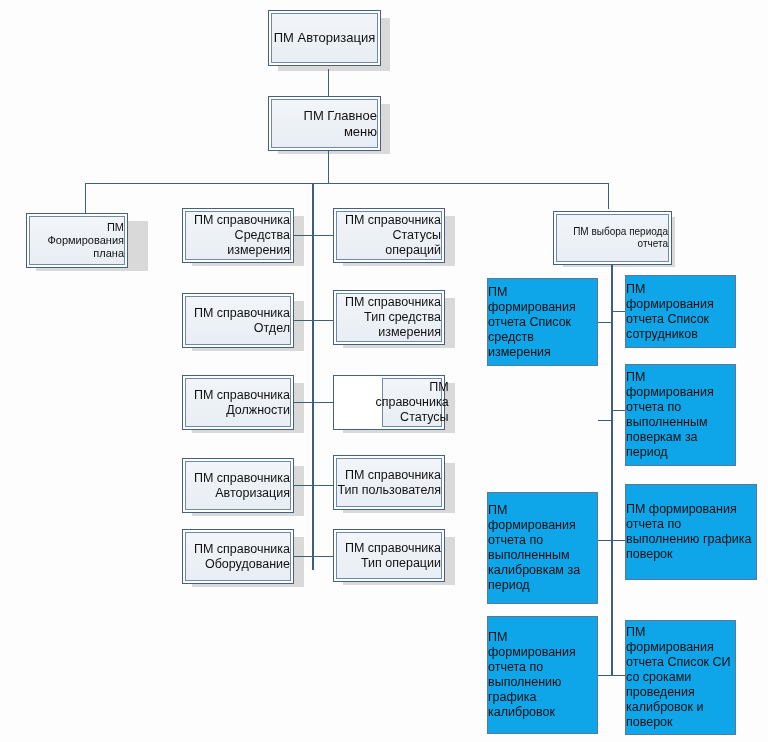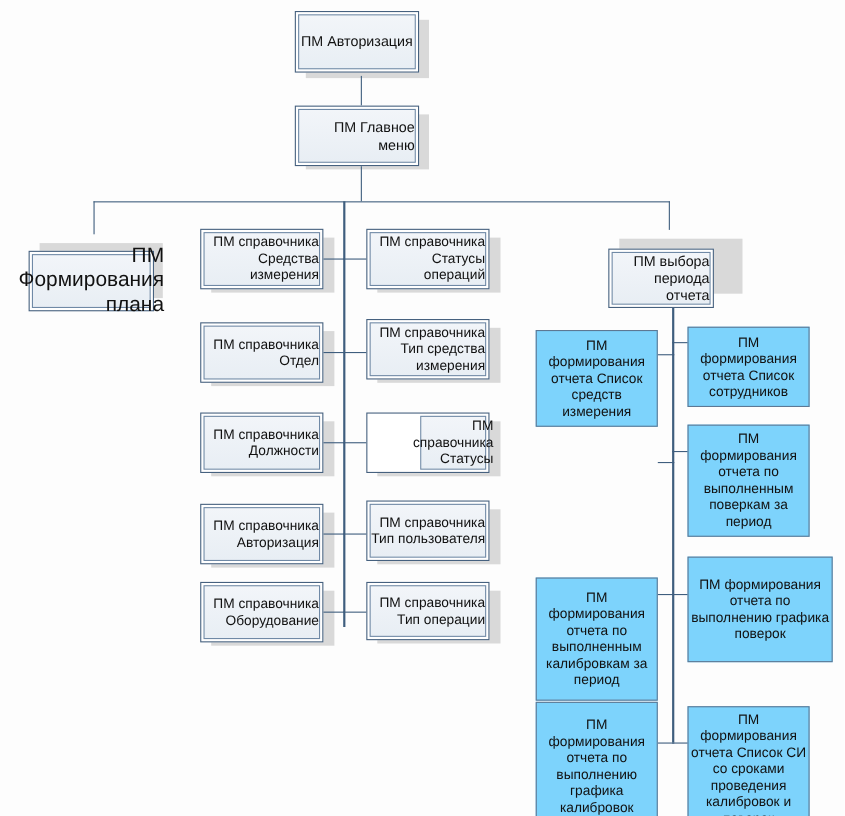--- a/index.html
+++ b/index.html
@@ -47,29 +47,27 @@
     position: absolute;
     background: #d9d9d9;
     z-index: 0;
   }
 
   
   .rbox {
     position: absolute;
     box-sizing: border-box;
     border: 1px solid #5d7894;
-    background: #7dd3fc;
+    background: #0ea5e9;
     display: flex;
     align-items: center;
     justify-content: center;
-    text-align: center;
     line-height: 1.2;
     color: #111111;
     overflow: visible;
-    margin-top: 22px;
   }
   .rbox > span { display: block; width: 104%; }
 
   .z1 { z-index: 1; }
   .z2 { z-index: 2; }
 </style>
 </head>
 <body>
 
 <div id="canvas">
@@ -118,21 +116,21 @@
   </div>
 
   <div class="shadow" style="left:278px; top:104px; width:112px; height:50px;"></div>
   <div class="node3d z2" style="left:268px; top:96px; width:113px; height:55px; font-size:13px;">
     <div class="inner">
         <span>ПМ  Главное меню</span>
       </div>
   </div>
 
   <div class="shadow" style="left:36px; top:221px; width:112px; height:50px;"></div>
-  <div class="node3d z2" style="left:26px; top:228px; width:114px; height:55px; font-size:19px;">
+  <div class="node3d z2" style="left:26px; top:213px; width:102px; height:55px; font-size:11px;">
     <div class="inner">
         <span>ПМ Формирования плана</span>
       </div>
   </div>
 
   <div class="shadow" style="left:192px; top:216px; width:112px; height:50px;"></div>
   <div class="node3d z2" style="left:182px; top:208px; width:112px; height:55px; font-size:12.5px;">
     <div class="inner">
         <span>ПМ справочника Средства измерения</span>
       </div>
@@ -195,32 +193,32 @@
   </div>
 
   <div class="shadow" style="left:343px; top:537px; width:112px; height:48px;"></div>
   <div class="node3d z2" style="left:333px; top:529px; width:112px; height:53px; font-size:12.5px;">
     <div class="inner">
         <span>ПМ справочника Тип операции</span>
       </div>
   </div>
 
   <div class="shadow" style="left:563px; top:217px; width:112px; height:50px;"></div>
-  <div class="node3d z2" style="left:553px; top:226px; width:96px; height:54px; font-size:13px;">
+  <div class="node3d z2" style="left:553px; top:211px; width:119px; height:54px; font-size:10px;">
     <div class="inner">
         <span>ПМ выбора периода отчета</span>
       </div>
   </div>
 
   <div class="rbox z2" style="left:487px; top:278px; width:111px; height:88px; font-size:12.5px;">
     <span>ПМ формирования отчета Список средств измерения</span>
   </div>
 
 
-  <div class="rbox z2" style="left:487px; top:503px; width:111px; height:112px; font-size:12.5px;">
+  <div class="rbox z2" style="left:487px; top:492px; width:111px; height:112px; font-size:12.5px;">
     <span>ПМ формирования отчета по выполненным калибровкам за период</span>
   </div>
 
   <div class="rbox z2" style="left:487px; top:616px; width:111px; height:118px; font-size:12.5px;">
     <span>ПМ формирования отчета по выполнению графика калибровок</span>
   </div>
 
   <div class="rbox z2" style="left:625px; top:275px; width:111px; height:73px; font-size:12.5px;">
     <span>ПМ формирования отчета Список сотрудников</span>
   </div>

